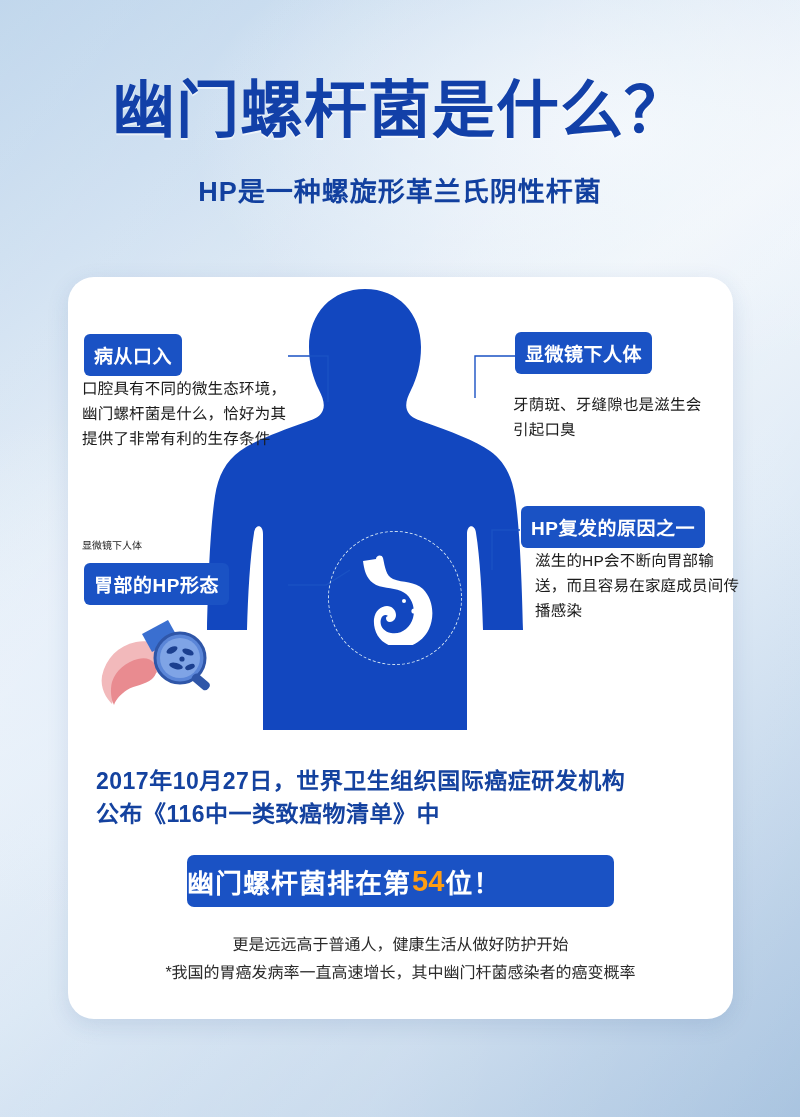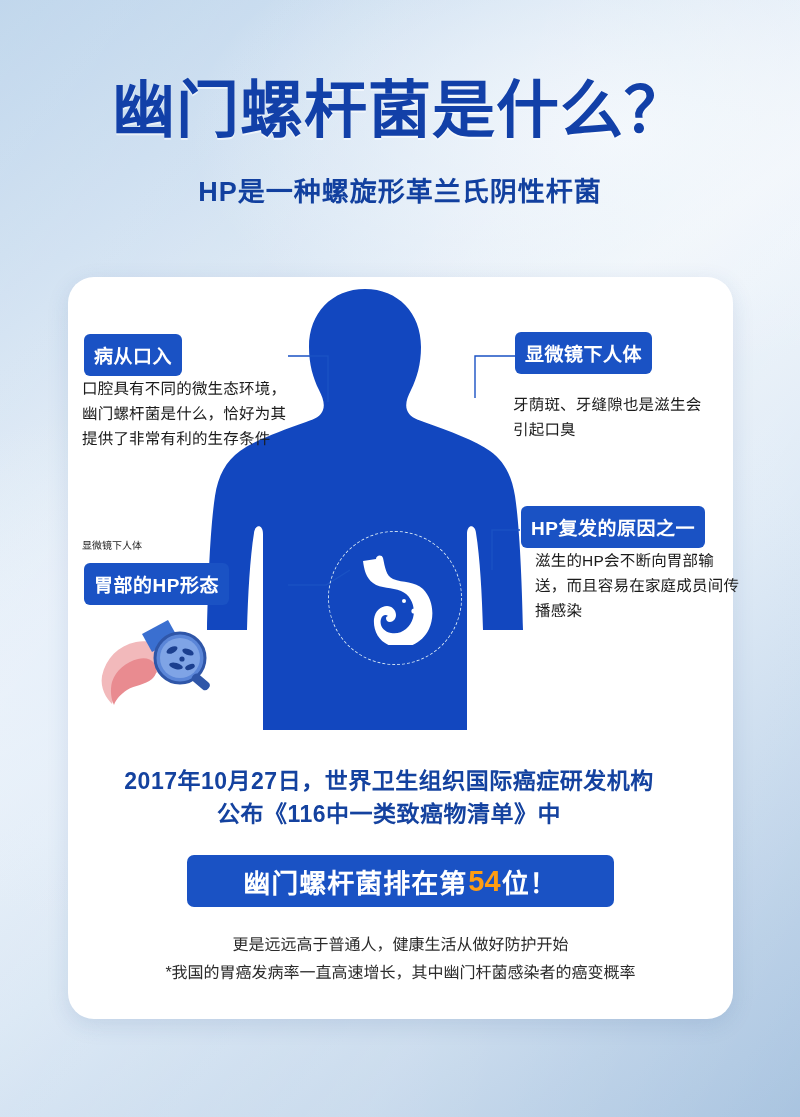--- a/index.html
+++ b/index.html
@@ -145,43 +145,43 @@
     height: 96px;
     z-index: 7;
   }
 
   
   .statement {
     position: absolute;
     left: 68px;
     top: 765px;
     width: 642px;
-    text-align: center;
-    z-index: 7;
+    z-index: 7;
+    padding-left: 28px;
   }
   .statement-line {
     font-size: 23px;
     font-weight: bold;
     color: #14429f;
     line-height: 1.42;
     letter-spacing: 0.5px;
   }
 
   .highlight-bar {
     position: absolute;
     left: 187px;
     top: 855px;
     width: 427px;
     height: 52px;
     background: #1a52c4;
     border-radius: 7px;
     z-index: 7;
     display: flex;
     align-items: center;
-    justify-content: center;
+    justify-content: flex-start;
   }
   .highlight-text {
     font-size: 27px;
     font-weight: bold;
     color: #ffffff;
     letter-spacing: 1px;
   }
   .highlight-num {
     color: #ff9d12;
     font-size: 29px;

